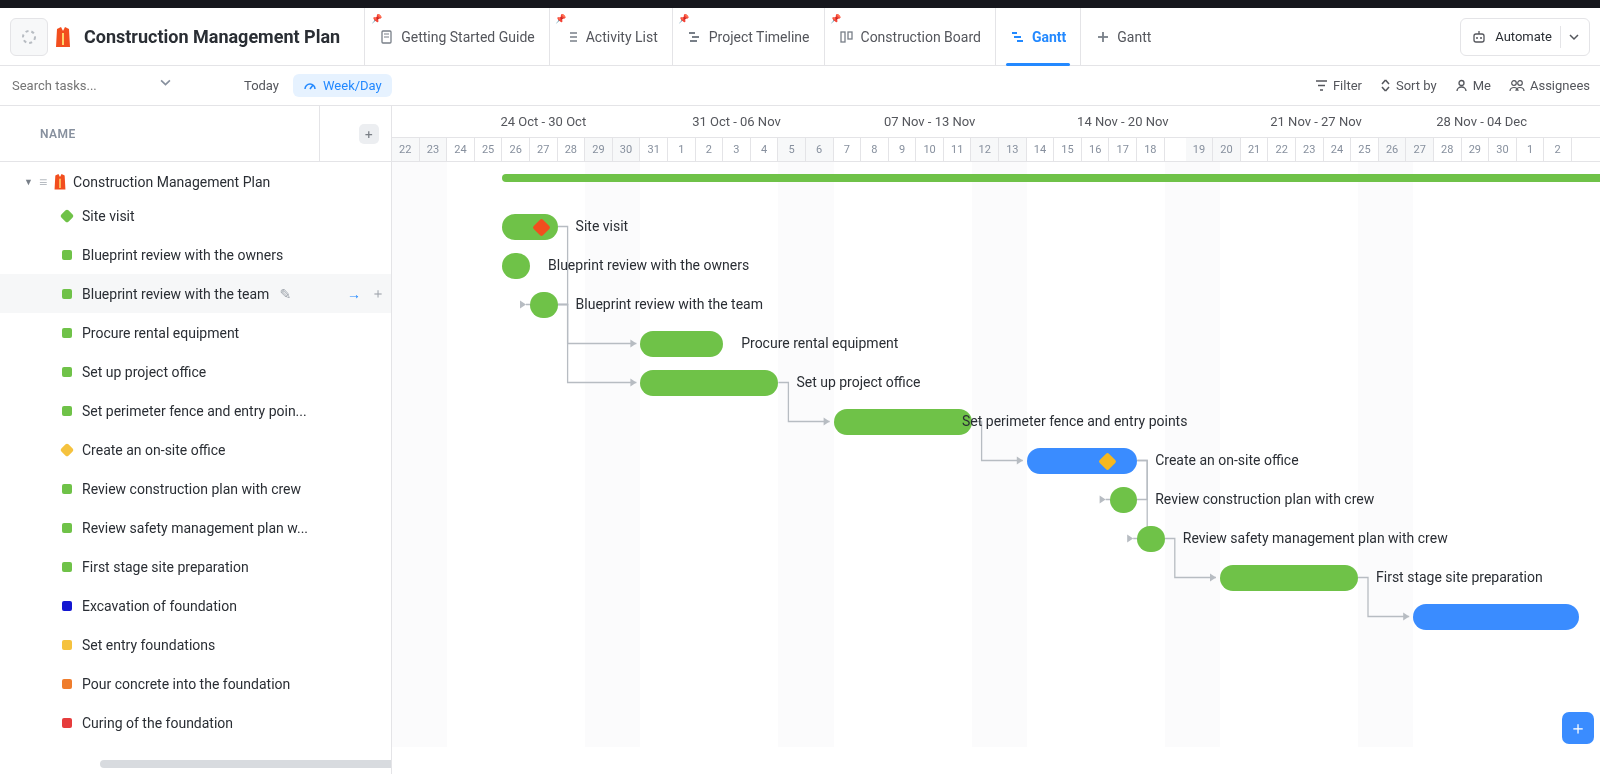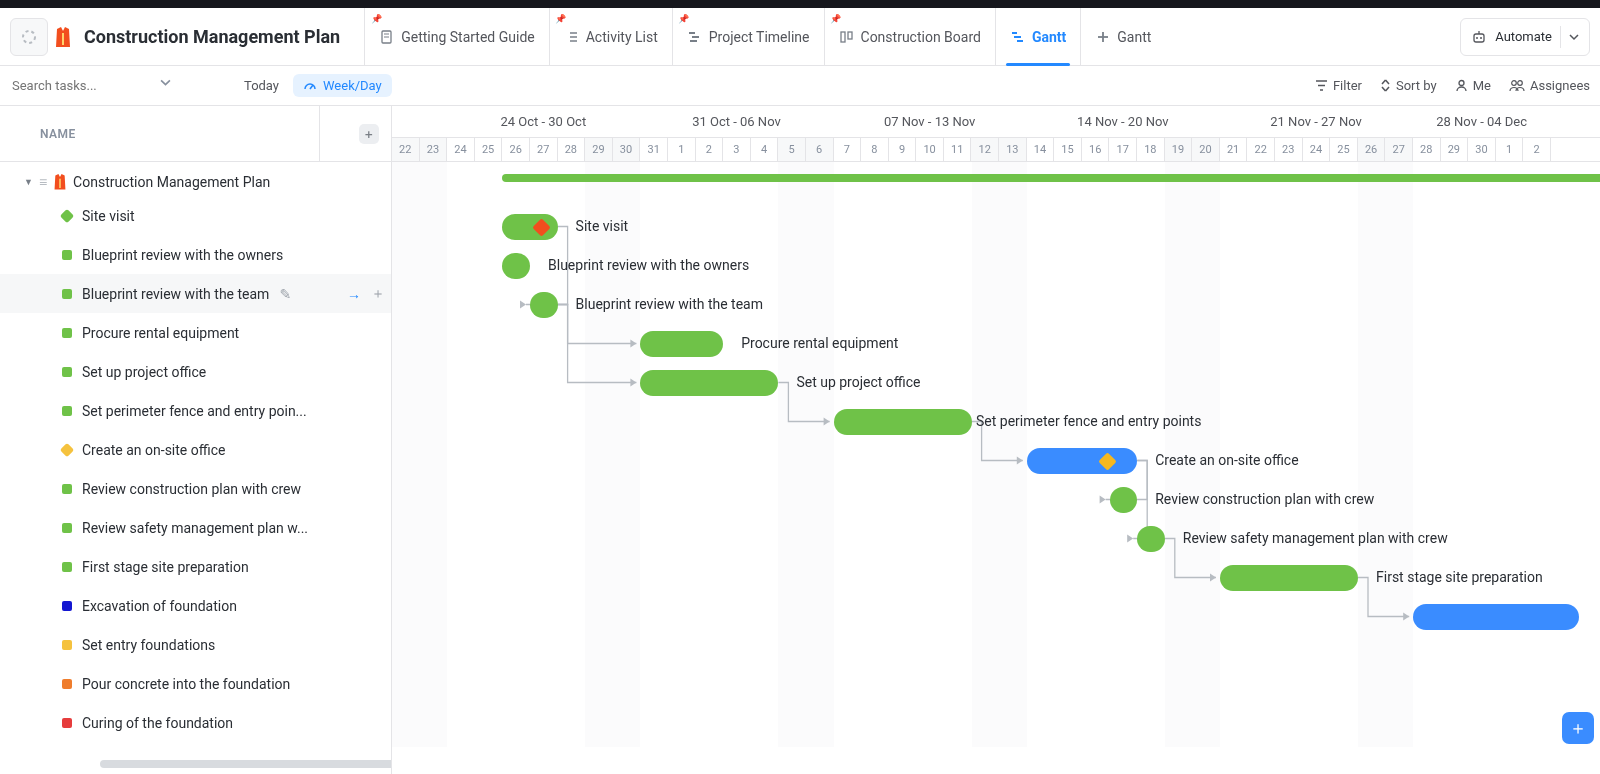--- a/index.html
+++ b/index.html
@@ -328,21 +328,21 @@
           <div class="day" style="width: 27.6px;">9</div>
           <div class="day" style="width: 27.6px;">10</div>
           <div class="day" style="width: 27.6px;">11</div>
           <div class="day we" style="width: 27.6px;">12</div>
           <div class="day we" style="width: 27.6px;">13</div>
           <div class="day" style="width: 27.6px;">14</div>
           <div class="day" style="width: 27.6px;">15</div>
           <div class="day" style="width: 27.6px;">16</div>
           <div class="day" style="width: 27.6px;">17</div>
           <div class="day" style="width: 27.6px;">18</div>
-          <div class="day we" style="width: 27.6px;">19</div>
+          <div class="day we" style="width: 27.6px; margin-left: 21px;">19</div>
           <div class="day we" style="width: 27.6px;">20</div>
           <div class="day" style="width: 27.6px;">21</div>
           <div class="day" style="width: 27.6px;">22</div>
           <div class="day" style="width: 27.6px;">23</div>
           <div class="day" style="width: 27.6px;">24</div>
           <div class="day" style="width: 27.6px;">25</div>
           <div class="day we" style="width: 27.6px;">26</div>
           <div class="day we" style="width: 27.6px;">27</div>
           <div class="day" style="width: 27.6px;">28</div>
           <div class="day" style="width: 27.6px;">29</div>
@@ -390,21 +390,21 @@
         <div class="bar-label" style="left: 183.6px; top: 55.5px;">Site visit</div>
         <div class="bar green" style="left: 110.4px; width: 27.6px; top: 90.5px;"></div>
         <div class="bar-label" style="left: 156px; top: 94.5px;">Blueprint review with the owners</div>
         <div class="bar green" style="left: 138px; width: 27.6px; top: 129.5px;"></div>
         <div class="bar-label" style="left: 183.6px; top: 133.5px;">Blueprint review with the team</div>
         <div class="bar green" style="left: 248.4px; width: 82.8px; top: 168.5px;"></div>
         <div class="bar-label" style="left: 349.2px; top: 172.5px;">Procure rental equipment</div>
         <div class="bar green" style="left: 248.4px; width: 138px; top: 207.5px;"></div>
         <div class="bar-label" style="left: 404.4px; top: 211.5px;">Set up project office</div>
         <div class="bar green" style="left: 441.6px; width: 138px; top: 246.5px;"></div>
-        <div class="bar-label" style="left: 584px; top: 250.5px;">Set perimeter fence and entry points</div>
+        <div class="bar-label" style="left: 570px; top: 250.5px;">Set perimeter fence and entry points</div>
         <div class="bar blue" style="left: 634.8px; width: 110.4px; top: 285.5px;"></div>
         <div class="mile" style="background: rgb(245, 184, 32); left: 708.84px; top: 292.5px;"></div>
         <div class="bar-label" style="left: 763.2px; top: 289.5px;">Create an on-site office</div>
         <div class="bar green" style="left: 717.6px; width: 27.6px; top: 324.5px;"></div>
         <div class="bar-label" style="left: 763.2px; top: 328.5px;">Review construction plan with crew</div>
         <div class="bar green" style="left: 745.2px; width: 27.6px; top: 363.5px;"></div>
         <div class="bar-label" style="left: 790.8px; top: 367.5px;">Review safety management plan with crew</div>
         <div class="bar green" style="left: 828px; width: 138px; top: 402.5px;"></div>
         <div class="bar-label" style="left: 984px; top: 406.5px;">First stage site preparation</div>
         <div class="bar blue" style="left: 1021.2px; width: 165.6px; top: 441.5px;"></div>

